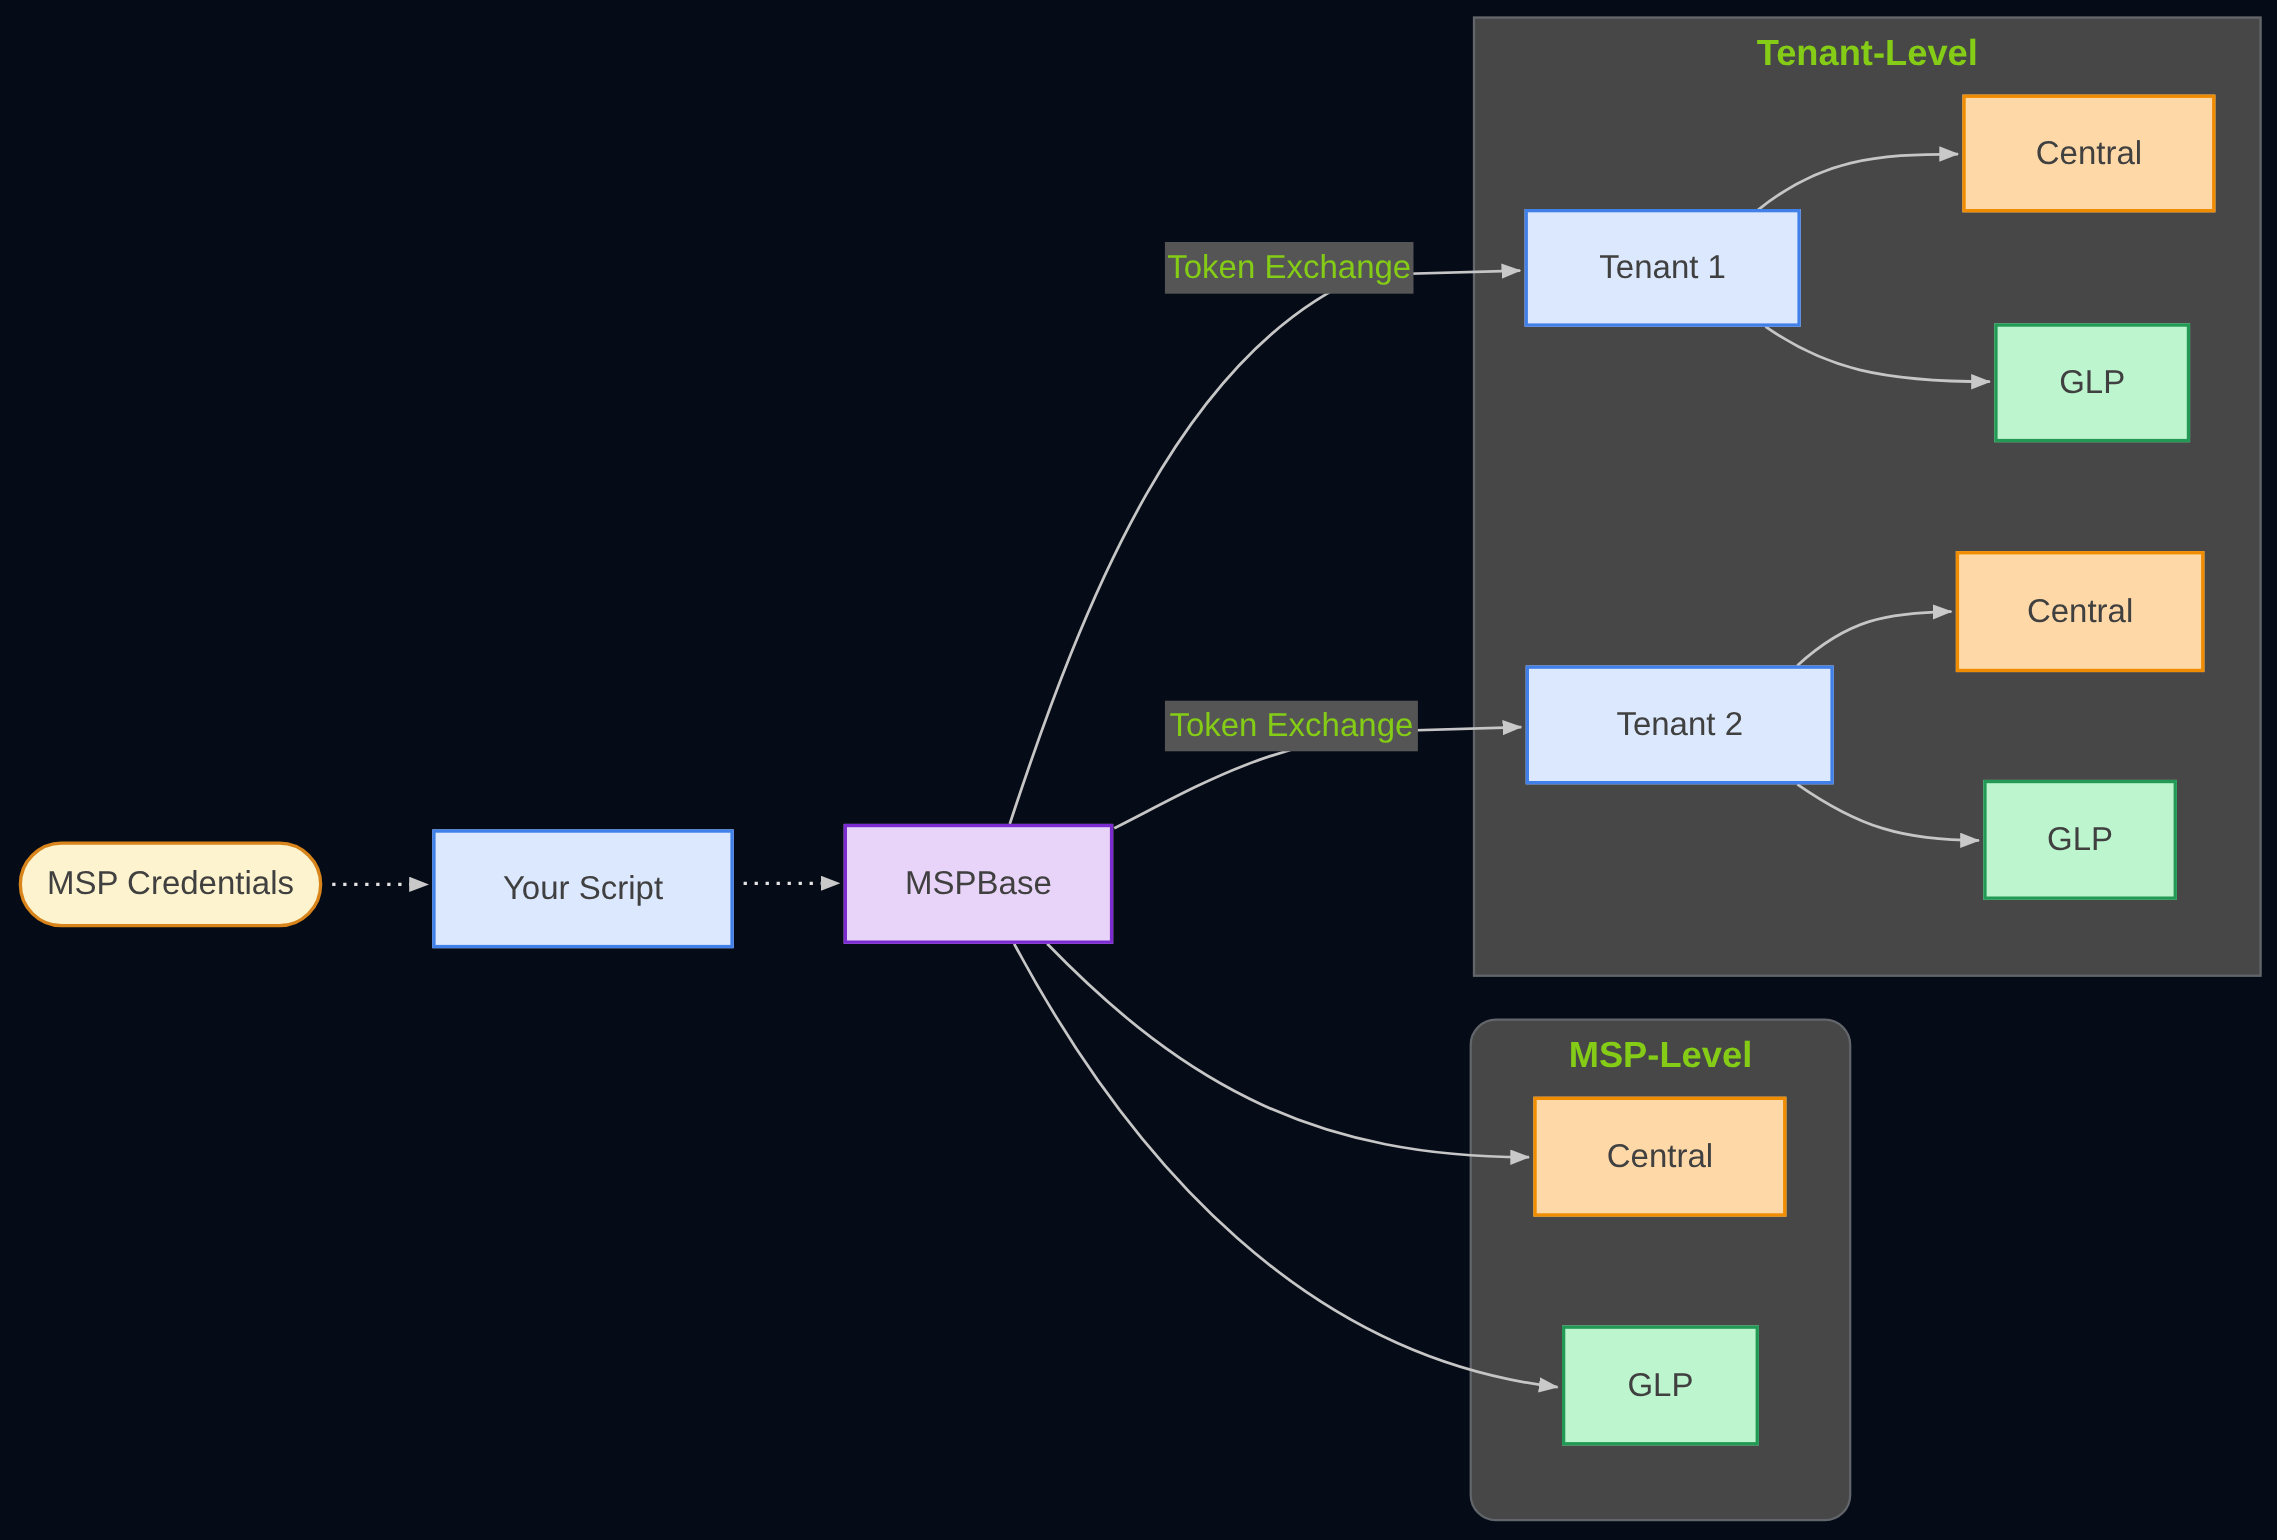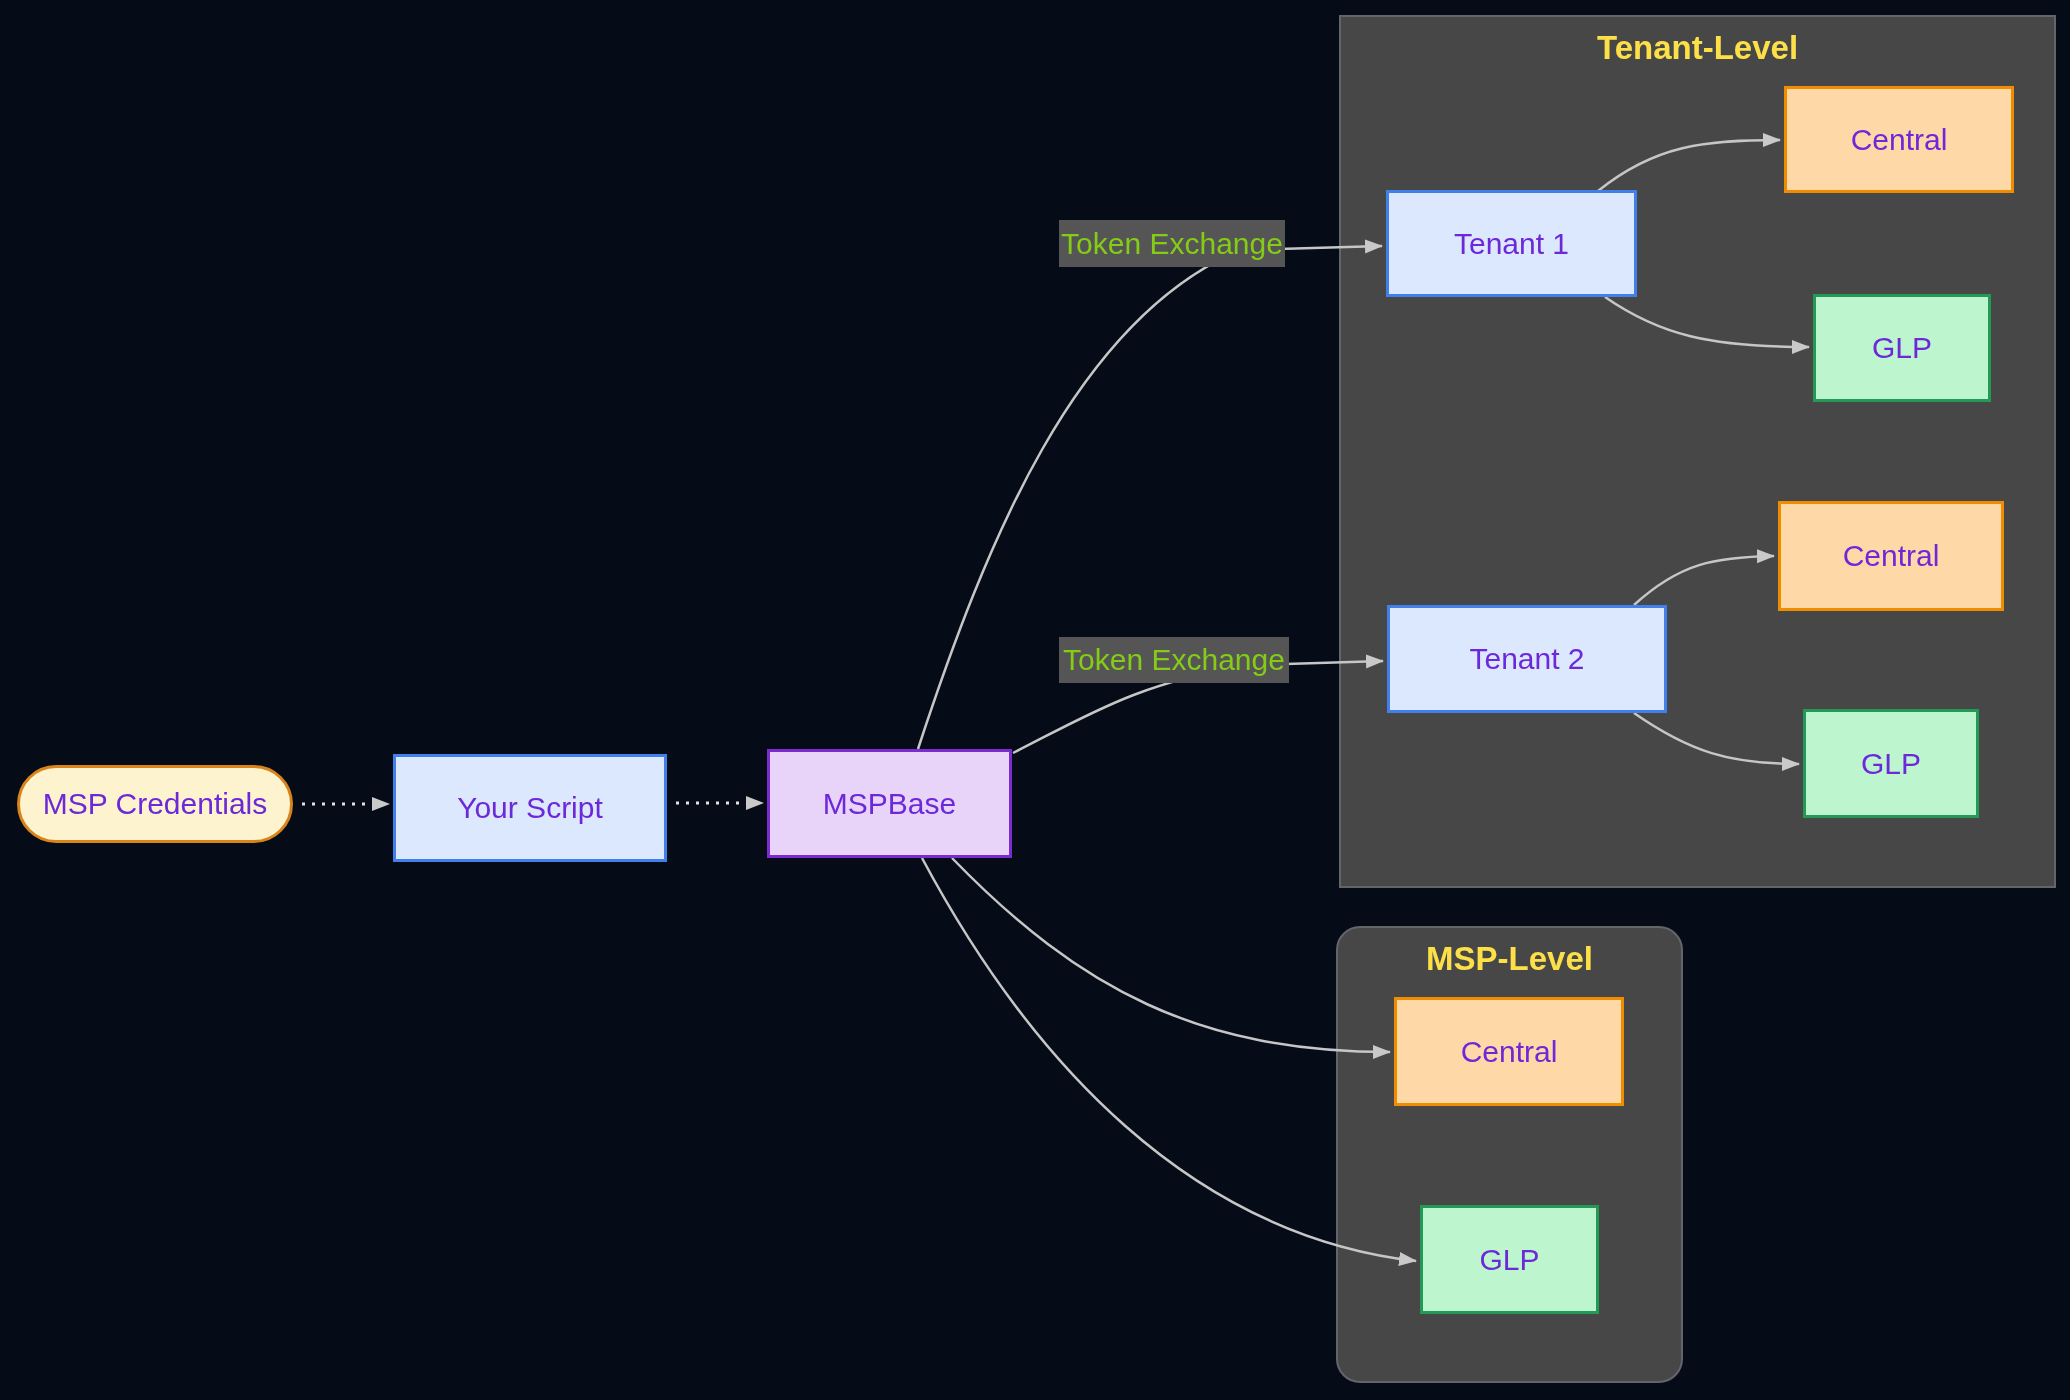--- a/index.html
+++ b/index.html
@@ -14,21 +14,21 @@
     position:absolute;
     background:#474747;
     border:2px solid #62666b;
     box-sizing:border-box;
     z-index:1;
   }
   .group-title{
     position:absolute;
     top:12px;left:0;right:0;
     text-align:center;
-    color:#fde047;
+    color:#84cc16;
     font-size:33px;
     font-weight:bold;
     z-index:2;
   }
   #edge-layer{
     position:absolute;top:0;left:0;
     z-index:3;
   }
   .edge-label{
     position:absolute;
@@ -38,21 +38,21 @@
     display:flex;align-items:center;justify-content:center;
     box-sizing:border-box;
     z-index:4;
     white-space:nowrap;
   }
   .node{
     position:absolute;
     display:flex;align-items:center;justify-content:center;
     box-sizing:border-box;
     font-size:30px;
-    color:#6d28d9;
+    color:#404040;
     z-index:5;
     white-space:nowrap;
   }
   .n-stadium{background:#fdf3ce;border:3px solid #d8841a;border-radius:45px;}
   .n-blue   {background:#dbe8fd;border:3px solid #4080e8;}
   .n-purple {background:#e8d4f8;border:3px solid #7c2bd1;}
   .n-orange {background:#fed8a7;border:3px solid #f08c00;}
   .n-green  {background:#bdf5cf;border:3px solid #229954;}
 </style>
 </head>

